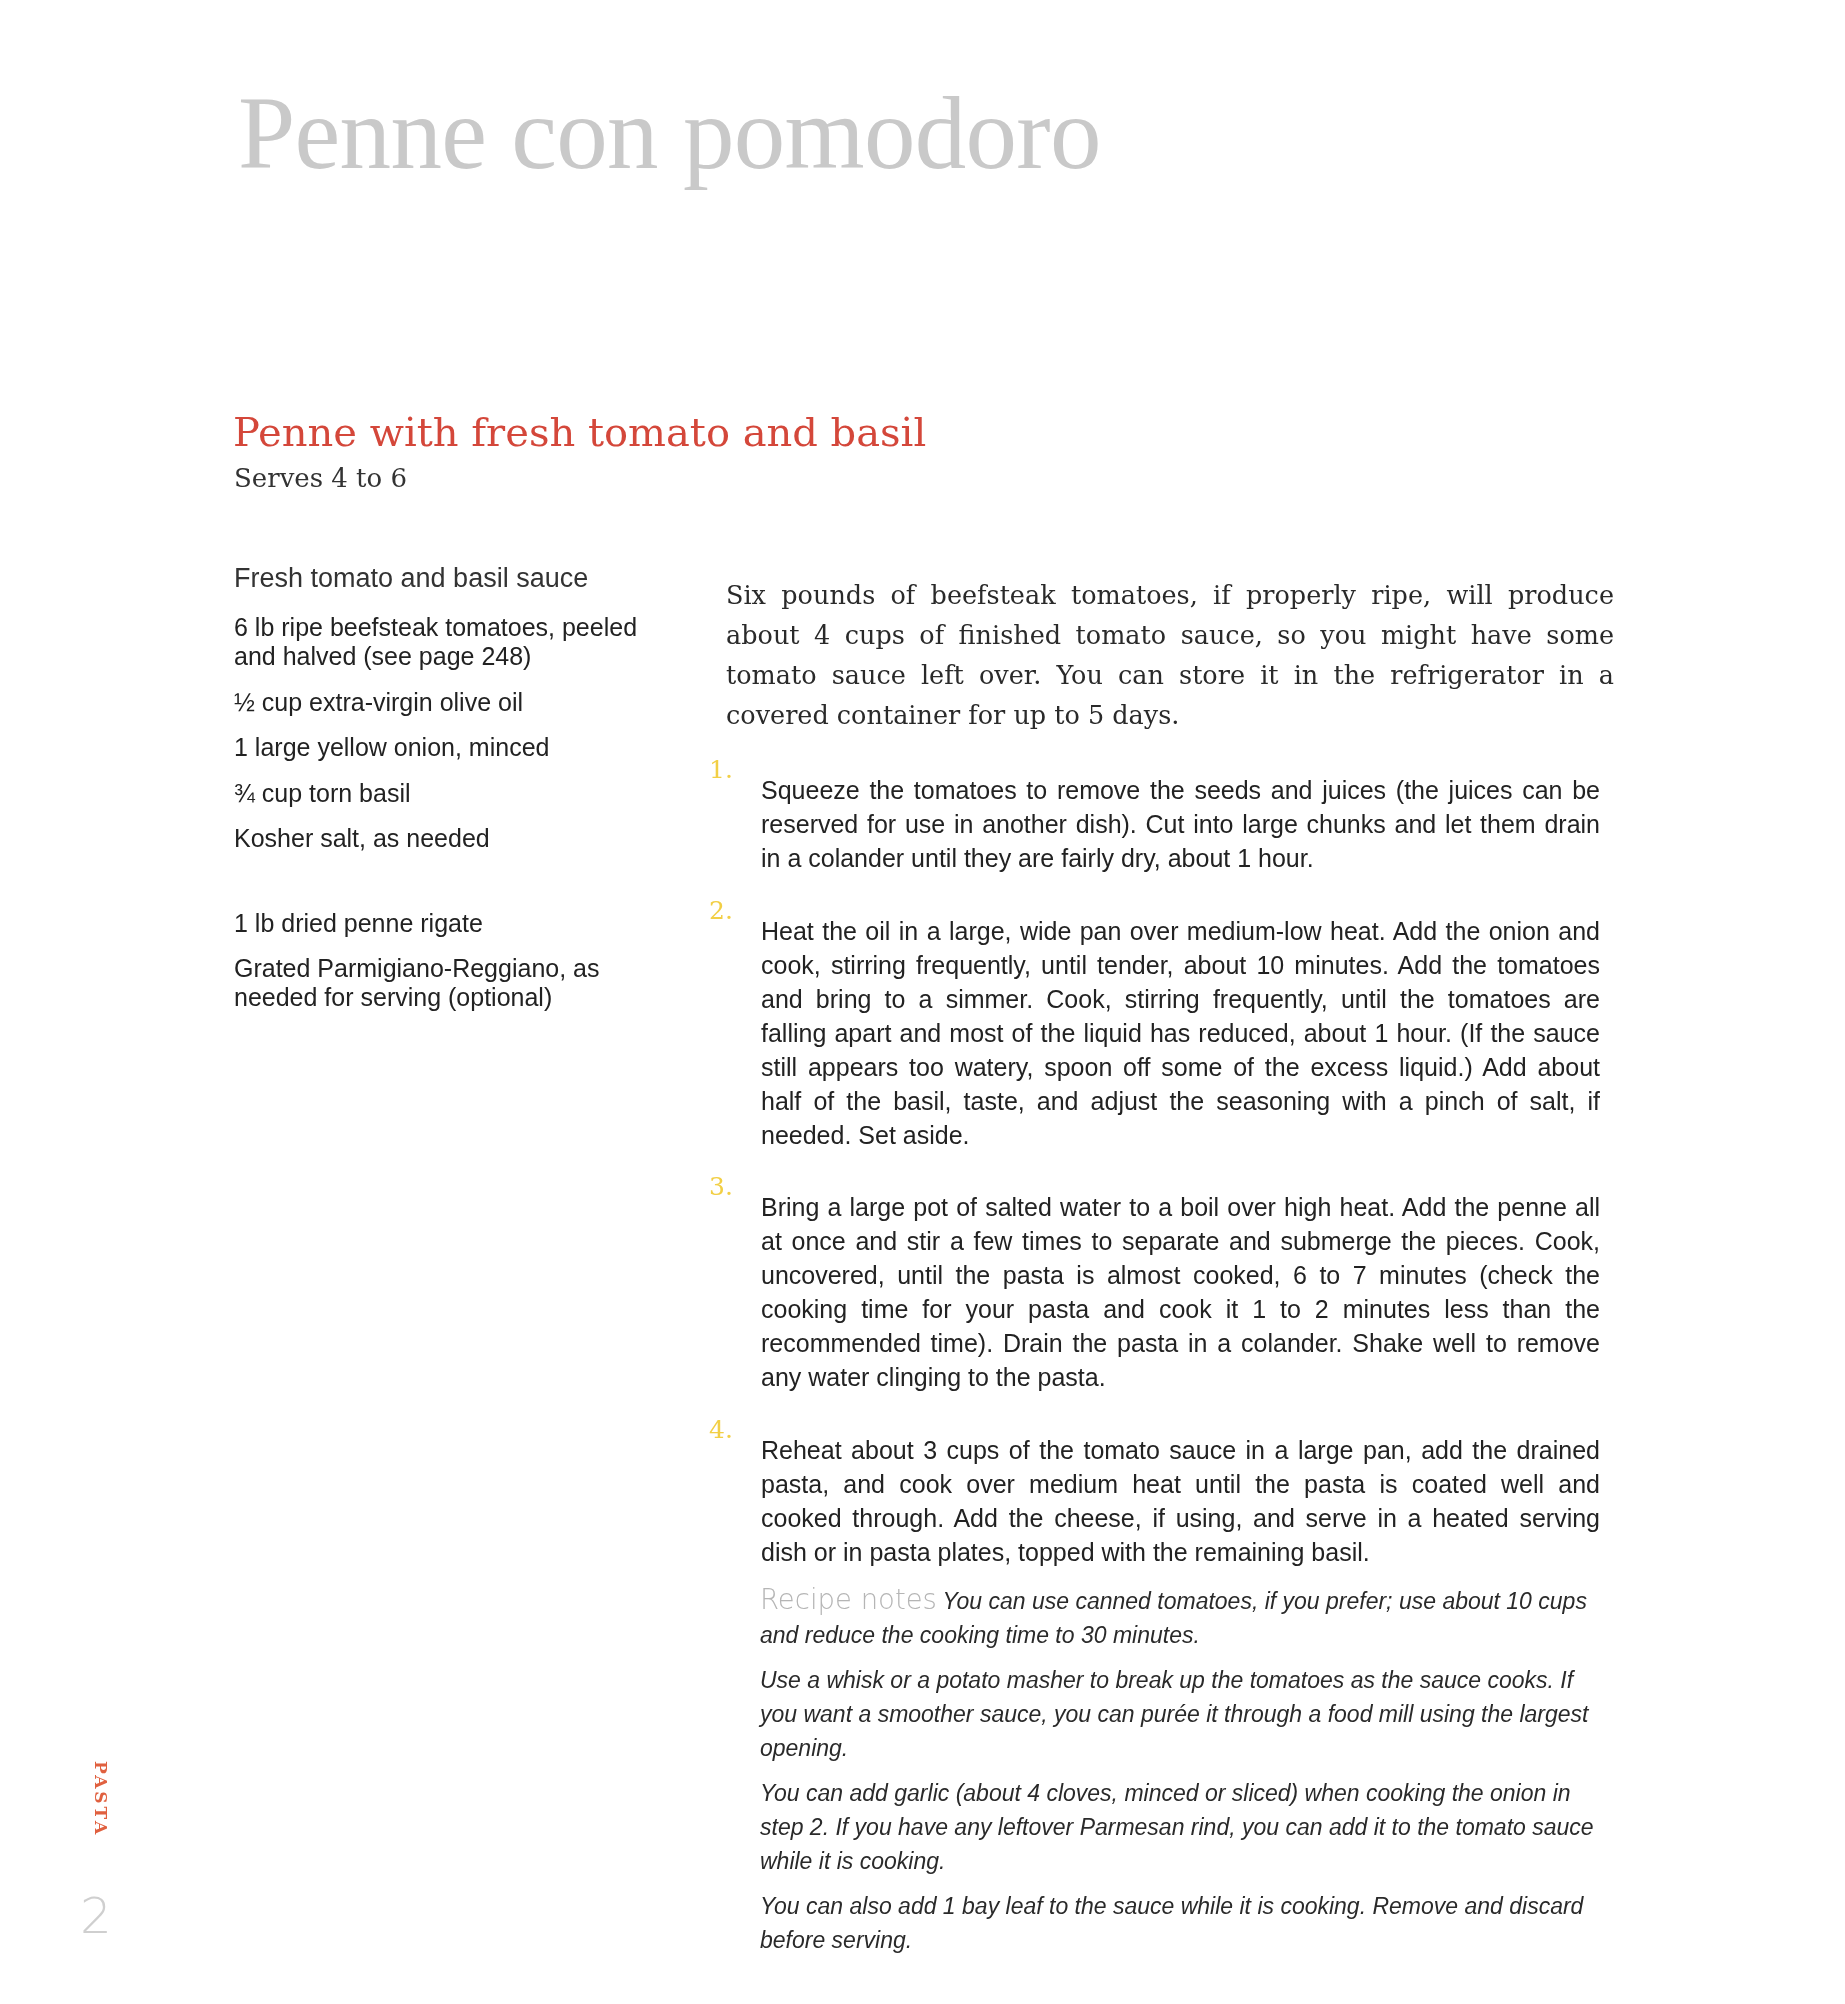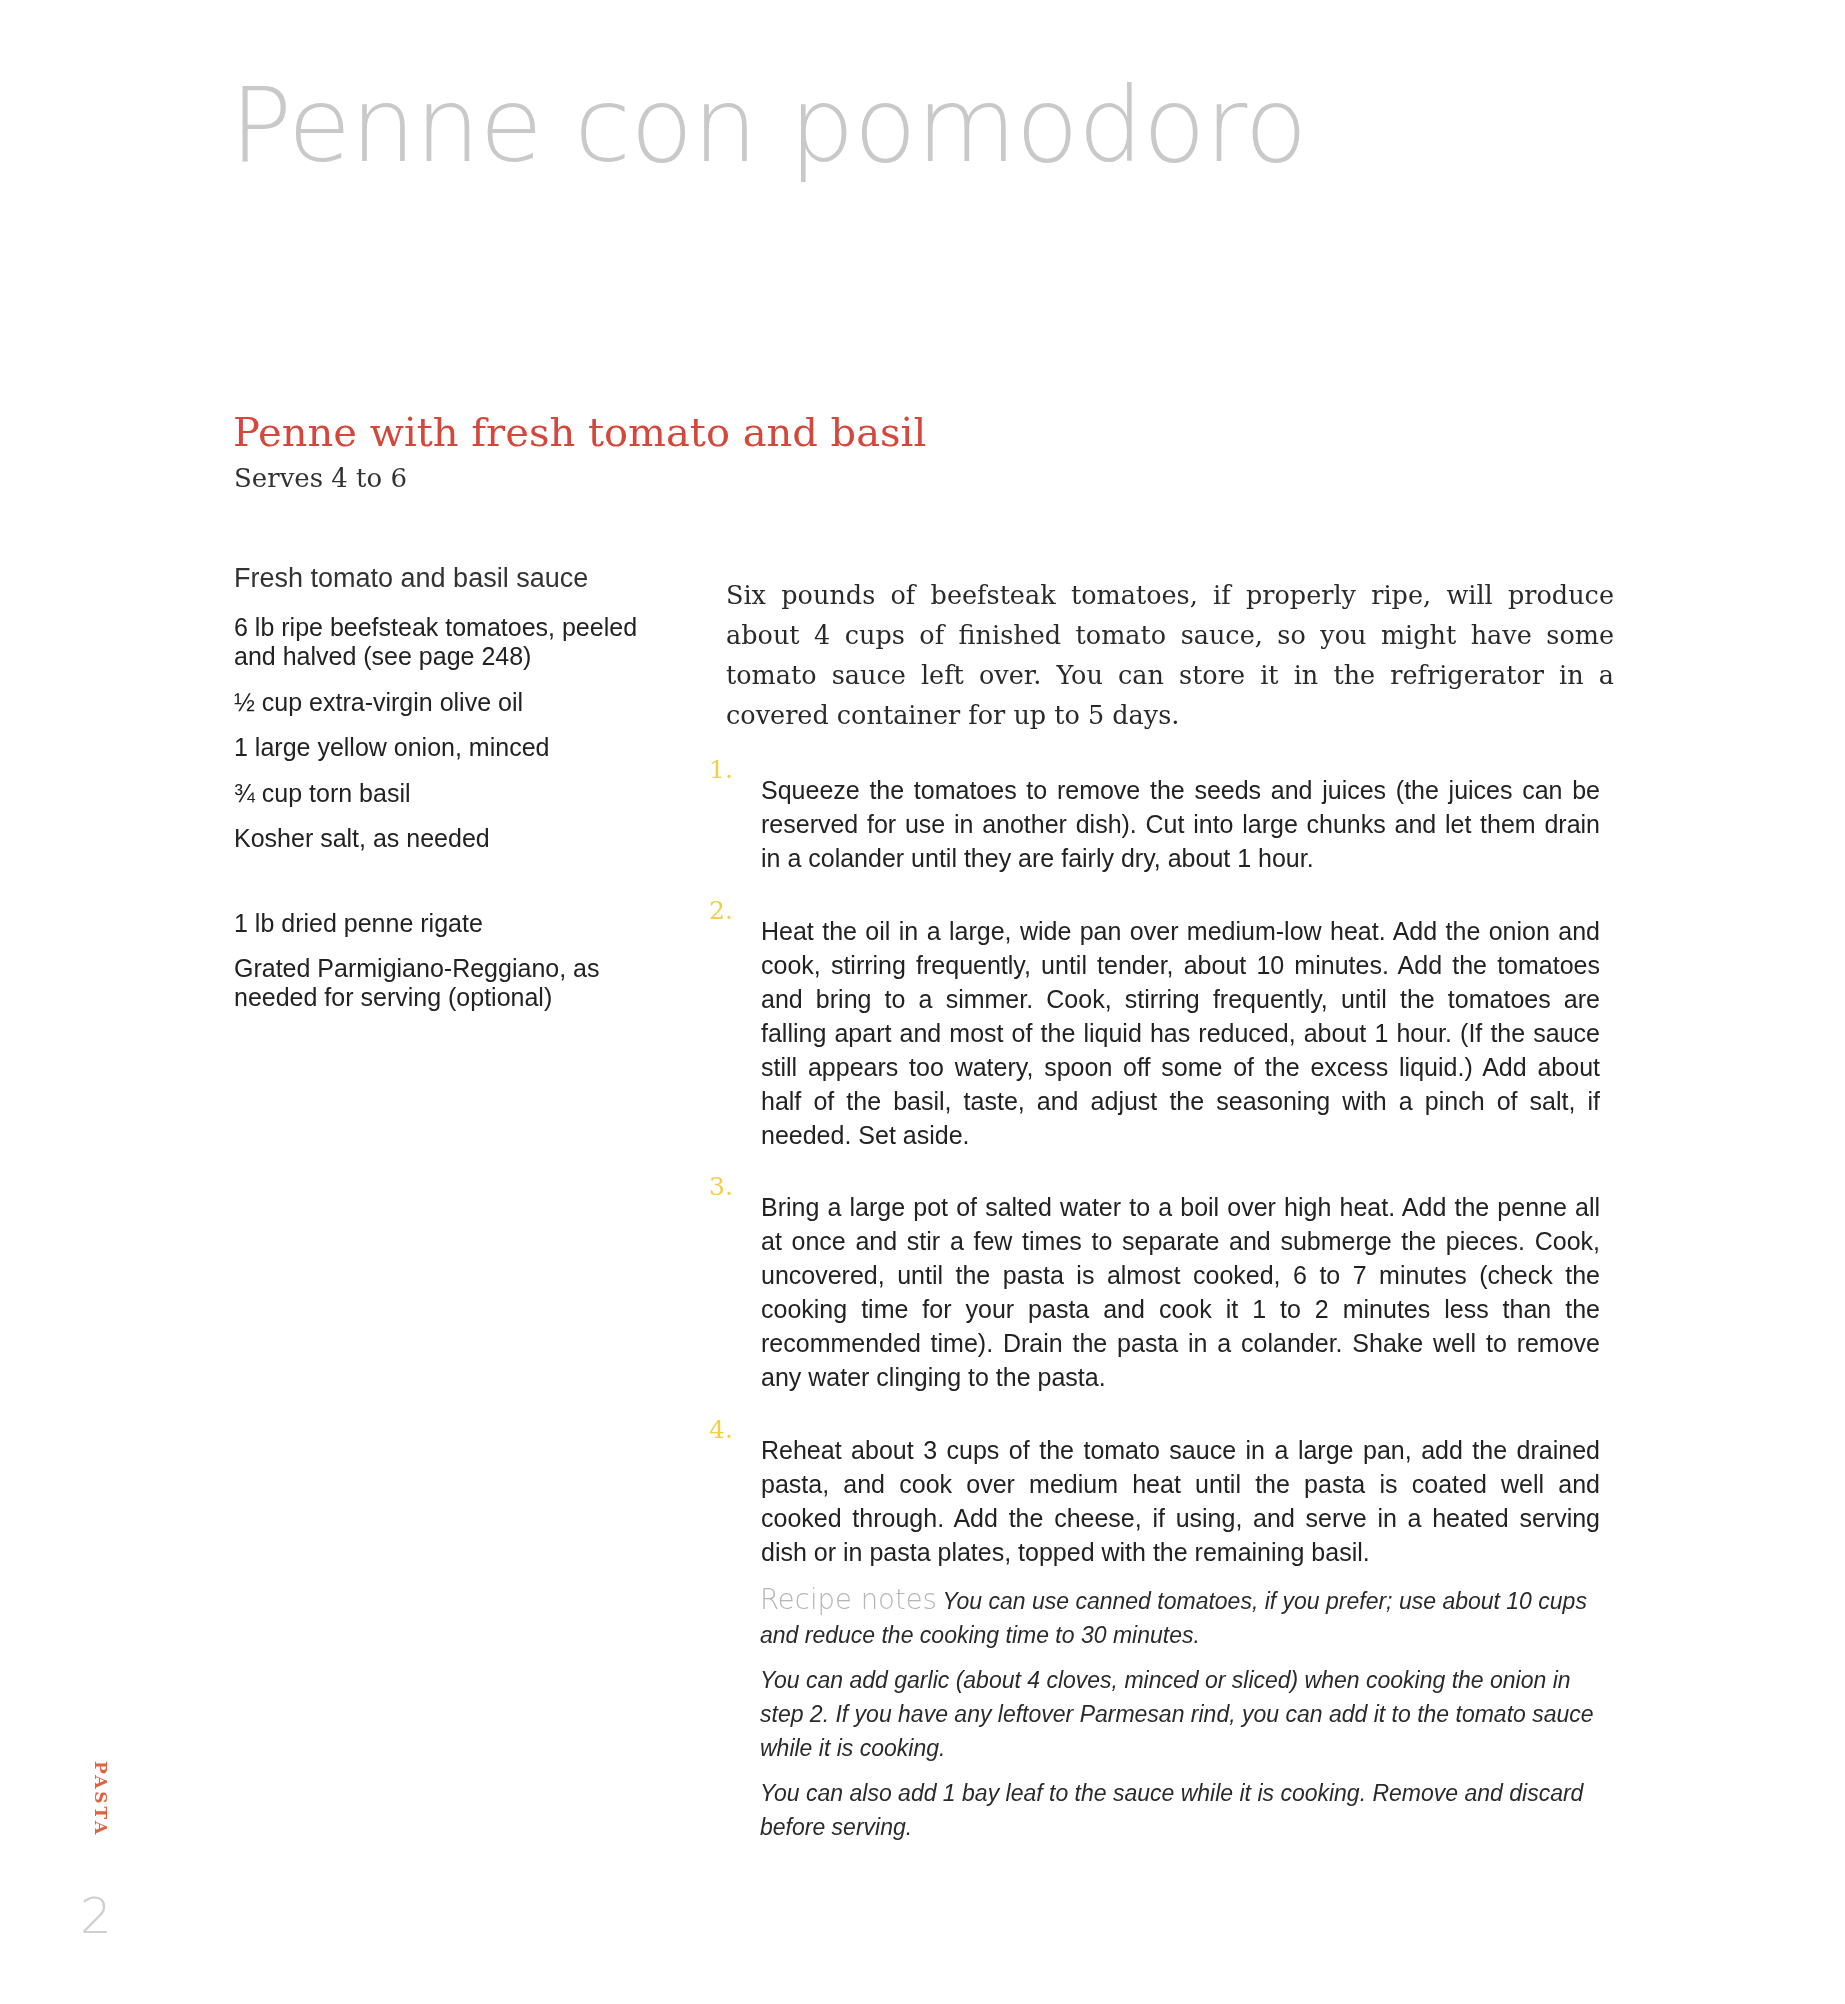--- a/index.html
+++ b/index.html
@@ -153,21 +153,21 @@
       font-family: "DejaVu Sans", "Liberation Sans", sans-serif;
       font-weight: 200;
       font-size: 50px;
       line-height: 62px;
       color: #cfcfcf;
     }
   </style>
 </head>
 <body>
 
-<h1 class="abs title" style="margin:0;">
+<h1 class="abs title" style="margin:8px;font-family:Liberation Serif, serif;">
   <span>Penne con pomodoro</span>
 </h1>
 
 <h2 class="abs subtitle" style="margin:0;font-weight:normal;">Penne with fresh tomato and basil</h2>
 <div class="abs serves">Serves 4 to 6</div>
 
 <div class="abs ingredients">
   <div class="ing-heading">Fresh tomato and basil sauce</div>
   <div class="ing-item">6 lb ripe beefsteak tomatoes, peeled and halved (see page 248)</div>
   <div class="ing-item">½ cup extra-virgin olive oil</div>
@@ -195,19 +195,20 @@
     <div class="step-text">Bring a large pot of salted water to a boil over high heat. Add the penne all at once and stir a few times to separate and submerge the pieces. Cook, uncovered, until the pasta is almost cooked, 6 to 7 minutes (check the cooking time for your pasta and cook it 1 to 2 minutes less than the recommended time). Drain the pasta in a colander. Shake well to remove any water clinging to the pasta.</div>
   </div>
   <div class="step">
     <div class="step-num">4.</div>
     <div class="step-text">Reheat about 3 cups of the tomato sauce in a large pan, add the drained pasta, and cook over medium heat until the pasta is coated well and cooked through. Add the cheese, if using, and serve in a heated serving dish or in  pasta plates, topped with the remaining basil.</div>
   </div>
 </div>
 
 <div class="abs notes">
   <p class="note-para"><span class="notes-label">Recipe notes</span><span>You can use canned tomatoes, if you prefer; use about 10 cups and reduce the cooking time to 30 minutes.</span></p>
+  <p class="note-para">Use a whisk or a potato masher to break up the tomatoes as the sauce cooks. If you want a smoother sauce, you can purée it through a food mill using the largest opening.</p>
   <p class="note-para">You can add garlic (about 4 cloves, minced or sliced) when cooking the onion in step 2. If you have any leftover Parmesan rind, you can add it to the tomato sauce while it is cooking.</p>
   <p class="note-para">You can also add 1 bay leaf to the sauce while it is cooking. Remove and discard before serving.</p>
 </div>
 
 <div class="abs section-label">PASTA</div>
 <div class="abs page-number">2</div>
 
 
 </body></html>

